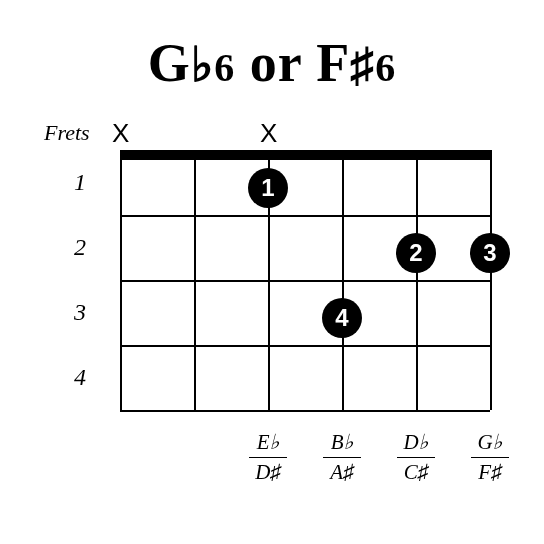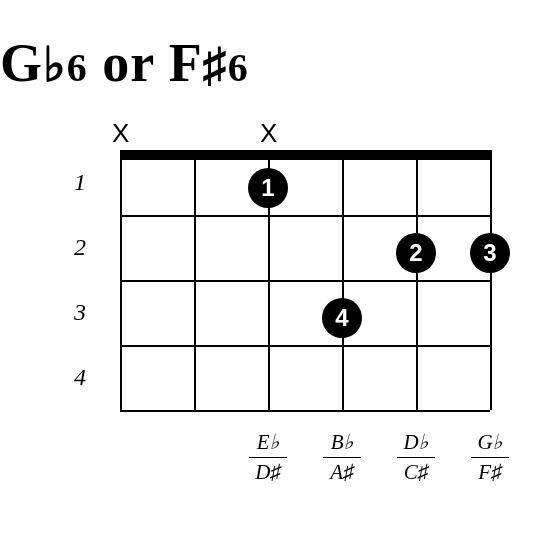--- a/index.html
+++ b/index.html
@@ -1,17 +1,17 @@
 <!DOCTYPE html>
 <html><head>
 <meta charset="utf-8">
 <style>
   html,body{margin:0;padding:0;background:#fff;font-family:Georgia,'Times New Roman',serif;color:#000}
   .page{width:544px;height:544px;position:relative}
-  .title{position:absolute;top:32px;left:0;right:0;font-size:54px;font-weight:700;letter-spacing:1px}
+  .title{position:absolute;top:32px;left:0;right:0;text-align:center;font-size:54px;font-weight:700;letter-spacing:1px}
   .title .flat,.title .sharp{font-size:48px}
   .title .six{font-size:40px;vertical-align:baseline}
   .frets-label{position:absolute;left:44px;top:120px;font-style:italic;font-size:22px}
   .grid{position:absolute;left:120px;top:150px;width:370px;height:260px}
   .nut{position:absolute;left:0;top:0;height:10px;width:100%;background:#000}
   .hline{position:absolute;left:0;width:100%;height:2px;background:#000}
   .vline{position:absolute;top:0;height:260px;width:2px;background:#000}
   .fret-num{position:absolute;left:74px;font-size:24px;font-style:italic}
   .mute{position:absolute;top:118px;font-size:26px;font-family:Arial,Helvetica,sans-serif}
   .dot{position:absolute;width:40px;height:40px;border-radius:50%;background:#000;color:#fff;font-weight:700;font-size:24px;display:flex;align-items:center;justify-content:center;transform:translate(-50%,-50%);font-family:Arial,Helvetica,sans-serif}
@@ -21,20 +21,21 @@
 </style>
 </head>
 <body>
 
 <div class="page">
 
   <div class="title">
     <span>G</span><span class="flat">♭</span><span class="six">6</span><span> or </span><span>F</span><span class="sharp">♯</span><span class="six">6</span>
   </div>
 
+  <div class="frets-label">Frets</div>
 
   <div class="grid">
     <div class="nut"></div>
   <div class="hline" style="top: 65px;"></div>
       <div class="hline" style="top: 130px;"></div>
       <div class="hline" style="top: 195px;"></div>
       <div class="hline" style="top: 260px;"></div>
       <div class="vline" style="left: 0px;"></div>
       <div class="vline" style="left: 74px;"></div>
       <div class="vline" style="left: 148px;"></div>

